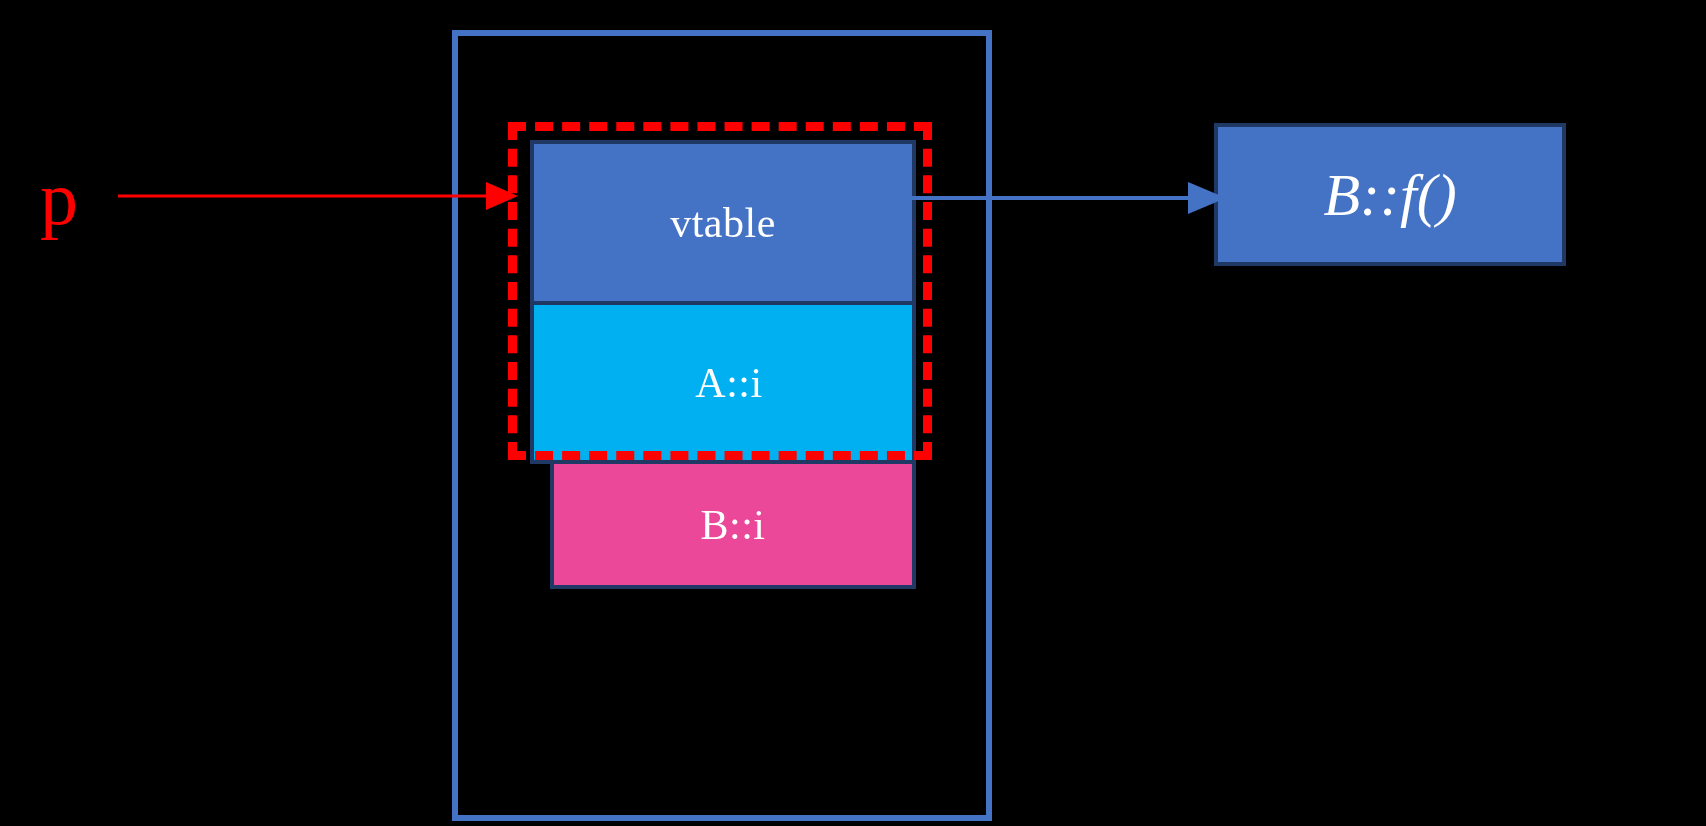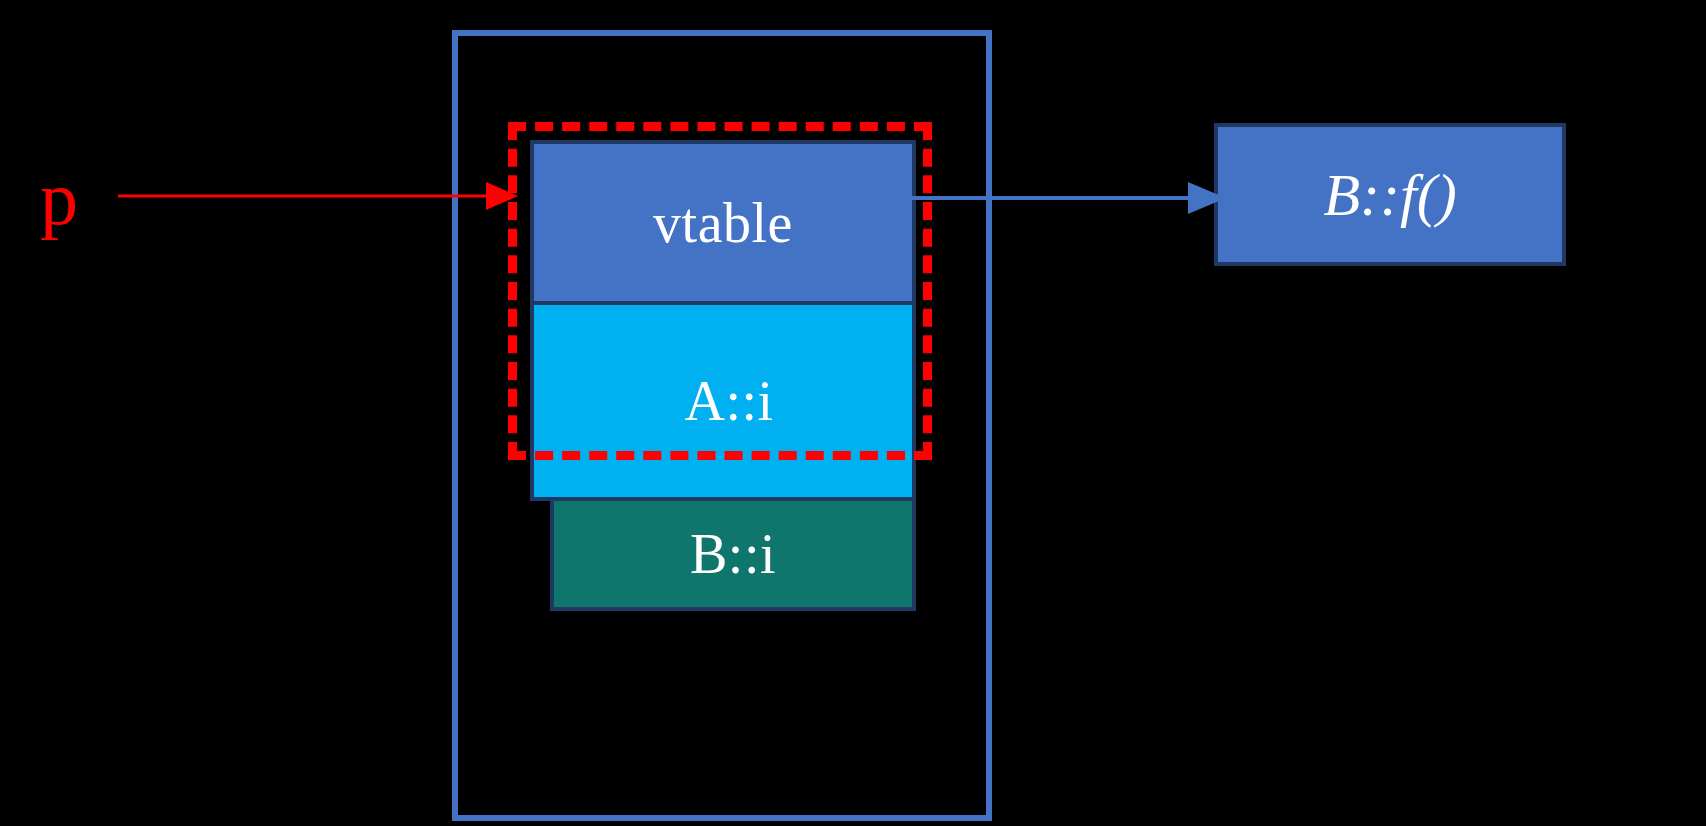--- a/index.html
+++ b/index.html
@@ -51,29 +51,29 @@
     width: 386px;
     z-index: 4;
   }
   .member {
     box-sizing: border-box;
     border: 4px solid #1F3864;
     display: flex;
     align-items: center;
     justify-content: center;
     color: #FFFFFF;
-    font-size: 56px;
+    font-size: 42px;
     line-height: 1;
     letter-spacing: 0.5px;
   }
   .member + .member { border-top-width: 4px; margin-top: -4px; }
 
   .member-vtable { height: 165px; background: #4472C4; }
-  .member-ai     { height: 200px; background: #00B0F0; padding-left: 12px; }
-  .member-bi     { height: 114px; background: #0f766e; margin-left: 20px; }
+  .member-ai     { height: 163px; background: #00B0F0; padding-left: 12px; }
+  .member-bi     { height: 129px; background: #ec4899; margin-left: 20px; }
 
   
   .pointer-label {
     position: absolute;
     left: 40px;
     top: 160px;
     color: #FF0000;
     font-size: 76px;
     line-height: 1;
     z-index: 7;

